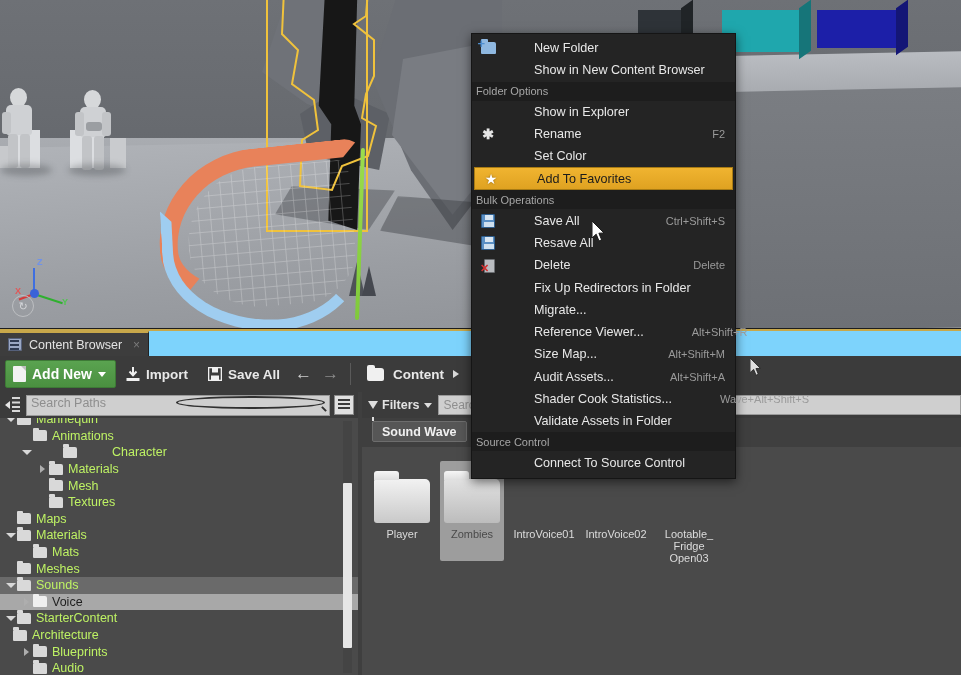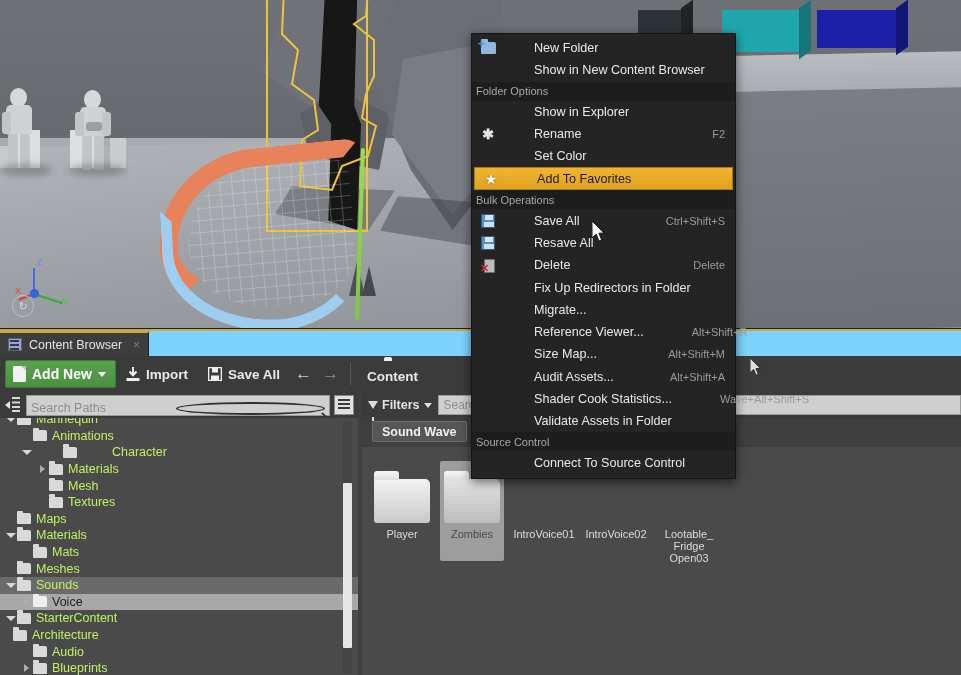--- a/index.html
+++ b/index.html
@@ -104,21 +104,21 @@
               border-left:6px solid currentColor; }
   .folder-ico { width:17px; height:13px; background:#f0f0f0; border-radius:1px 3px 2px 2px; position:relative; }
   .folder-ico:before { content:""; position:absolute; left:0; top:-3px; width:8px; height:4px;
                        background:#f0f0f0; border-radius:2px 2px 0 0; }
 
   
   #paths-row { position:absolute; left:0; top:63px; width:358px; height:26px;
                background:#3b3b3b; display:flex; align-items:center; padding:0 4px; gap:4px; }
   #tree-toggle { width:18px; height:18px; position:relative; cursor:pointer; }
   #search-paths { flex:1; height:21px; background:#cfcfcf; border:1px solid #9a9a9a;
-                  display:flex; align-items:flex-end; padding:0 4px; }
+                  display:flex; align-items:flex-start; padding:0 4px; }
   #search-paths span { color:#8e8e8e; font-size:12.5px; flex:1; }
   .mag { width:13px;height:13px;border:2px solid #303030;border-radius:50%;position:relative; }
   .mag:after { content:""; position:absolute; right:-4px; bottom:-3px; width:6px; height:2px;
                background:#303030; transform:rotate(45deg); }
   #view-opts { width:20px; height:20px; background:#e0e0e0; border:1px solid #8a8a8a; position:relative; cursor:pointer; }
   #view-opts:after { content:""; position:absolute; left:3px; top:3px; width:12px; height:2px;
               background:#3a3a3a; box-shadow:0 4px 0 #3a3a3a, 0 8px 0 #3a3a3a; }
 
   
   #filter-row { position:absolute; left:362px; top:63px; width:599px; height:26px;
@@ -339,21 +339,21 @@
         <svg width="14" height="14" viewBox="0 0 14 14">
           <rect x="0.5" y="0.5" width="13" height="13" fill="none" stroke="#f0f0f0" stroke-width="1.6"></rect>
           <rect x="4" y="1" width="6" height="4.5" fill="#f0f0f0"></rect>
           <rect x="3" y="8.5" width="8" height="5" fill="#f0f0f0"></rect>
         </svg>
         <span>Save All</span>
       </div>
       <span class="navarrow">←</span>
       <span class="navarrow dim">→</span>
       <span class="tb-sep"></span>
-      <div class="tb-btn" style="gap:9px;flex-direction:column;">
+      <div class="tb-btn" style="gap:9px;">
         <span class="folder-ico"></span>
         <span>Content</span>
         <span class="caret-rt" style="color:#d8d8d8;"></span>
       </div>
     </div>
 
     <div id="paths-row">
       <div id="tree-toggle">
         <svg width="18" height="18" viewBox="0 0 18 18">
           <path d="M8 2 L16 2 M8 6.5 L16 6.5 M8 11 L16 11 M8 15 L16 15" stroke="#d8d8d8" stroke-width="2"></path>
@@ -463,30 +463,30 @@
             </span>
             <span class="tfold"></span>
             <span>StarterContent</span>
           </div>
           <div class="tnode" style="">
             <span class="tw"></span>
             <span class="tfold"></span>
             <span>Architecture</span>
           </div>
           <div class="tnode" style="padding-left: 20px;">
+            <span class="tw">
+              <span class="tw-right"></span>
+            </span>
+            <span class="tfold"></span>
+            <span>Blueprints</span>
+          </div>
+          <div class="tnode" style="padding-left: 20px;">
             <span class="tw"></span>
             <span class="tfold"></span>
             <span>Audio</span>
-          </div>
-          <div class="tnode" style="padding-left: 20px;">
-            <span class="tw">
-              <span class="tw-right"></span>
-            </span>
-            <span class="tfold"></span>
-            <span>Blueprints</span>
           </div>
         </div>
       <div id="tree-scroll"></div>
     </div>
 
     <div id="assets">
         <div class="atile" style="left: 8px; top: 14px; height: 100px;">
           <div class="thumb-wrap">
             <div class="bigfolder"></div>
           </div>

